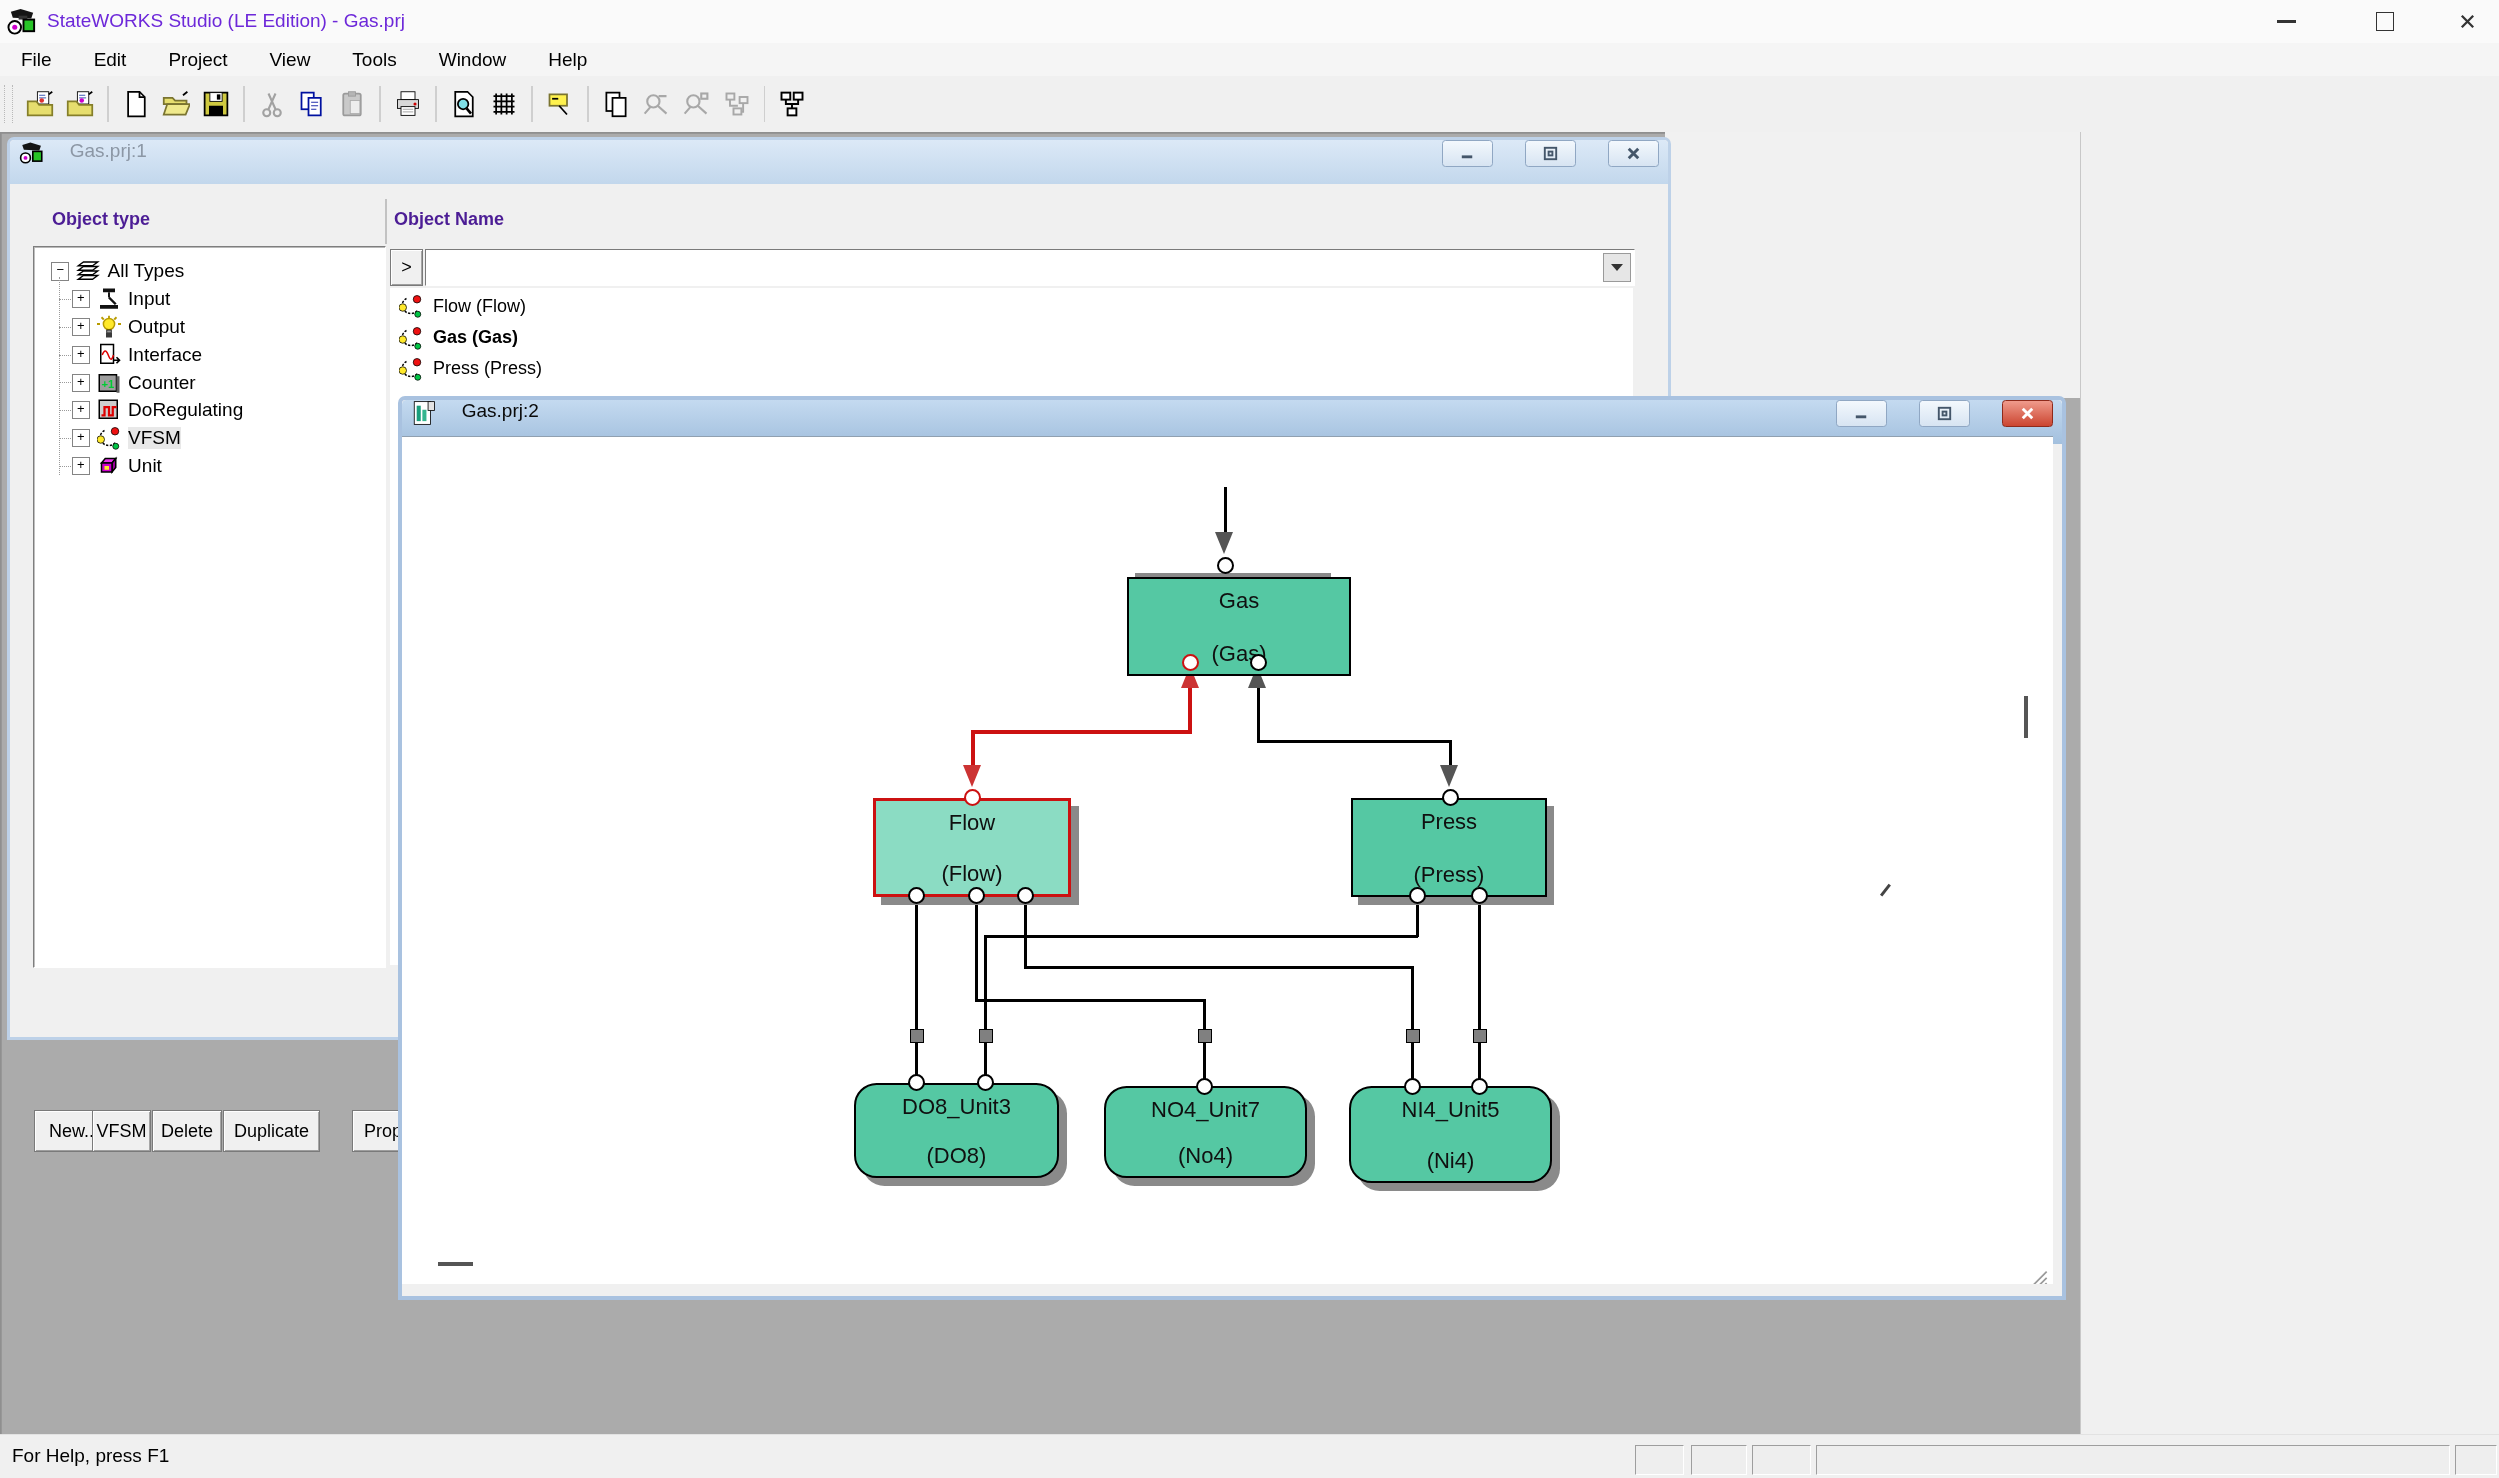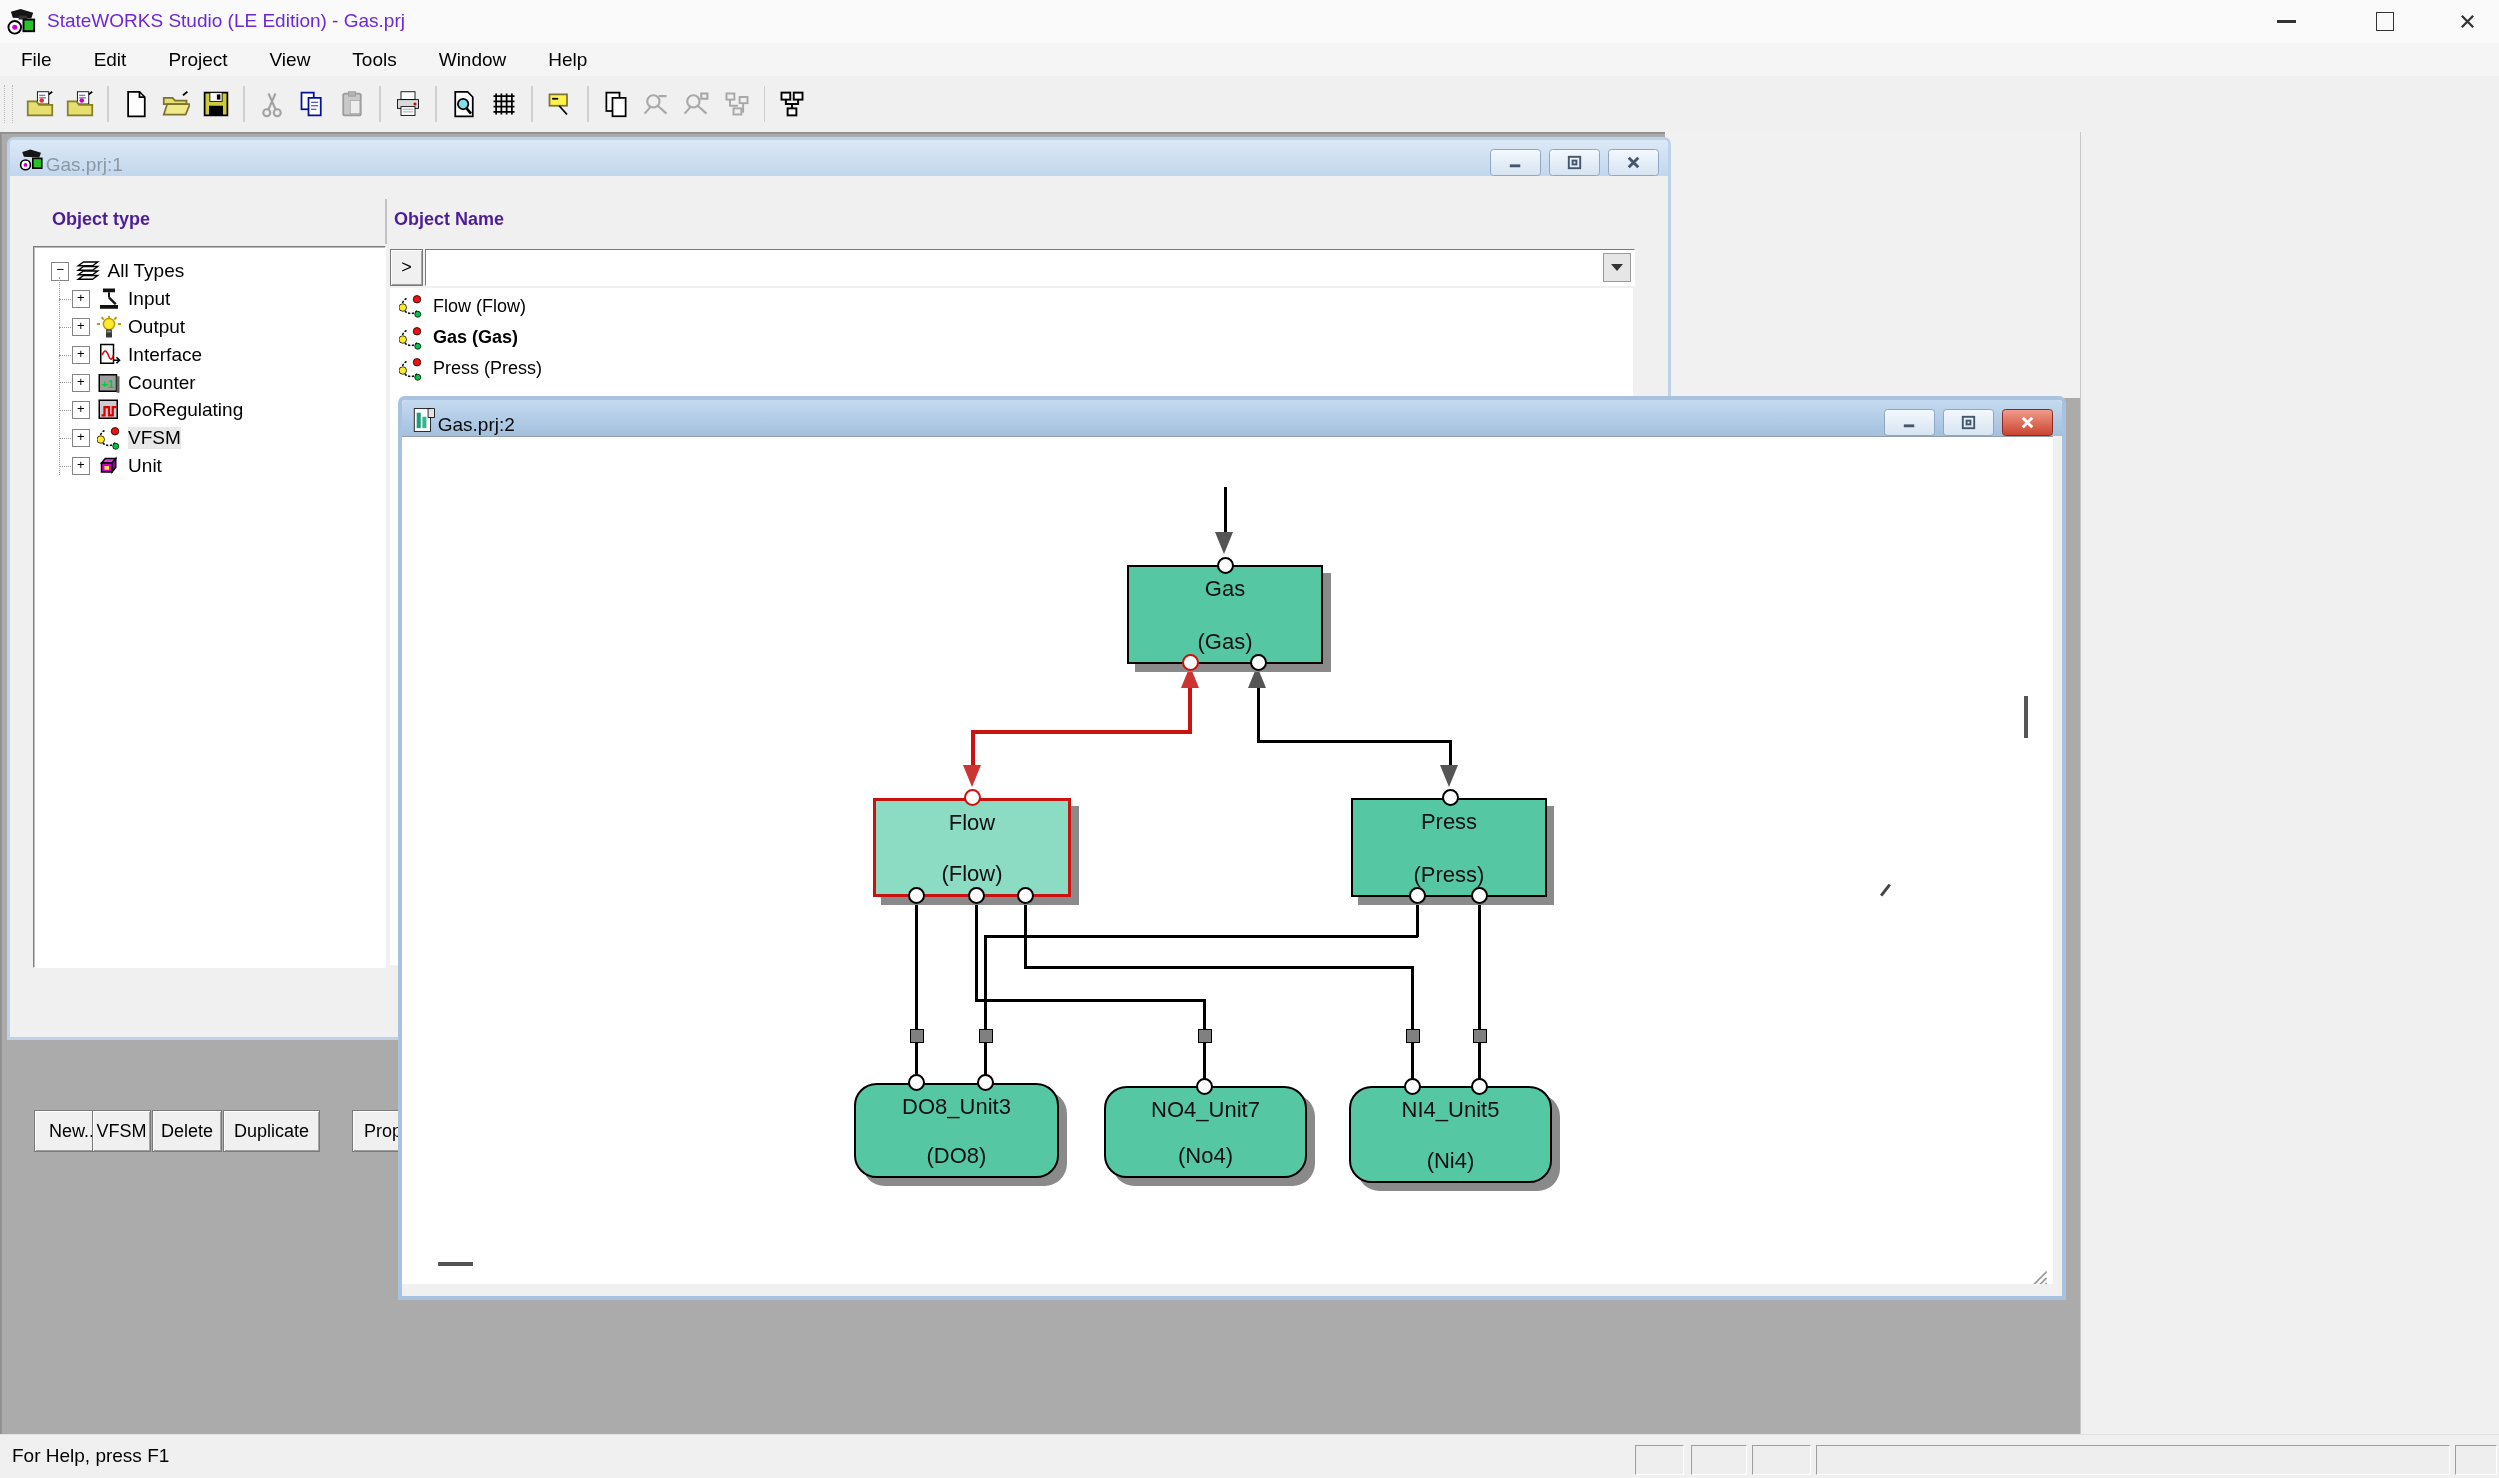--- a/index.html
+++ b/index.html
@@ -18,21 +18,21 @@
   .tbtn{width:35px;height:35px;margin:0 2.6px;display:flex;align-items:center;justify-content:center;}
   .tbtn svg{width:28px;height:28px;}
   .tb-sep{width:1.7px;height:36px;background:#CFCFCF;margin:0 7px;}
 
   
   #mdi{left:0;top:132px;width:2500px;height:1302px;background:#ABABAB;box-shadow:inset 1.7px 1.7px 0 #8F8F8F;}
   #mdi-light{left:1665px;top:132px;width:415px;height:266px;background:#F1F1F1;}
 
   
   .win{border-radius:7px 7px 0 0;}
-  .wtitle{height:36px;border-radius:4.3px 4.3px 0 0;display:flex;align-items:flex-end;padding:0 8.7px;gap:1px;}
+  .wtitle{height:44px;border-radius:4.3px 4.3px 0 0;display:flex;align-items:flex-start;padding:0 8.7px;gap:25px;}
   .wtitle-inactive{background:linear-gradient(#DCE9F7,#C2D7EC);}
   .wtitle-active{background:linear-gradient(#C4DAF0,#A3C0DE);}
   .wtitle svg{width:26px;height:26px;}
   .wt-text{font-size:19px;}
   .cap-btn{width:49px;height:25px;border-radius:3.5px;border:0.9px solid #90A7C3;
            background:linear-gradient(#F3F8FD,#D7E4F2);display:flex;align-items:center;justify-content:center;margin-left:7px;}
   .cap-btn svg{width:19px;height:19px;}
   .cap-close-red{background:linear-gradient(#F09B8C,#CB4530);border-color:#8E2A1B;}
   #win1{left:7px;top:137px;width:1658px;height:897px;border:3.5px solid #BDD1E8;background:#F0F0F0;z-index:10;}
   #win2{left:398px;top:396px;width:1660px;height:896px;border:4.3px solid #A9C2E0;background:#F0F0F0;z-index:20;}
@@ -466,21 +466,21 @@
     <div class="wire abs" style="left: 1014px; top: 467px; width: 2.6px; height: 33px; background: rgb(0, 0, 0);"></div>
     <div class="wire abs" style="left: 582px; top: 498px; width: 434px; height: 2.6px; background: rgb(0, 0, 0);"></div>
     <div class="wire abs" style="left: 582px; top: 498px; width: 2.6px; height: 141px; background: rgb(0, 0, 0);"></div>
     <div class="wire abs" style="left: 1076px; top: 467px; width: 2.6px; height: 175px; background: rgb(0, 0, 0);"></div>
     <div class="arr" style="left: 813px; top: 95px; border-top: 22.6px solid rgb(85, 85, 85);"></div>
     <div class="arr" style="left: 779px; top: 229px; border-bottom: 22.6px solid rgb(204, 51, 51);"></div>
     <div class="arr" style="left: 846px; top: 229px; border-bottom: 22.6px solid rgb(85, 85, 85);"></div>
     <div class="arr" style="left: 561px; top: 328px; border-top: 22.6px solid rgb(204, 51, 51);"></div>
     <div class="arr" style="left: 1038px; top: 328px; border-top: 22.6px solid rgb(85, 85, 85);"></div>
     <div class="node-shadow" style="left: 733px; top: 136px; width: 196px; height: 99px; background: rgb(138, 138, 138);"></div>
-    <div class="node" style="left: 725px; top: 128px; width: 196px; height: 99px; background: rgb(85, 200, 163); box-sizing: border-box;">
+    <div class="node" style="left: 725px; top: 140px; width: 224px; height: 99px; background: rgb(85, 200, 163); box-sizing: border-box;">
       <div>Gas</div>
       <div>(Gas)</div>
     </div>
     <div class="node-shadow" style="left: 479px; top: 369px; width: 198px; height: 99px; background: rgb(138, 138, 138);"></div>
     <div class="node" style="left: 471px; top: 361px; width: 198px; height: 99px; background: rgb(139, 220, 195); box-sizing: border-box; border: 3.5px solid rgb(204, 17, 17);">
       <div>Flow</div>
       <div>(Flow)</div>
     </div>
     <div class="node-shadow" style="left: 956px; top: 369px; width: 196px; height: 99px; background: rgb(138, 138, 138);"></div>
     <div class="node" style="left: 949px; top: 361px; width: 196px; height: 99px; background: rgb(85, 200, 163); box-sizing: border-box;">

